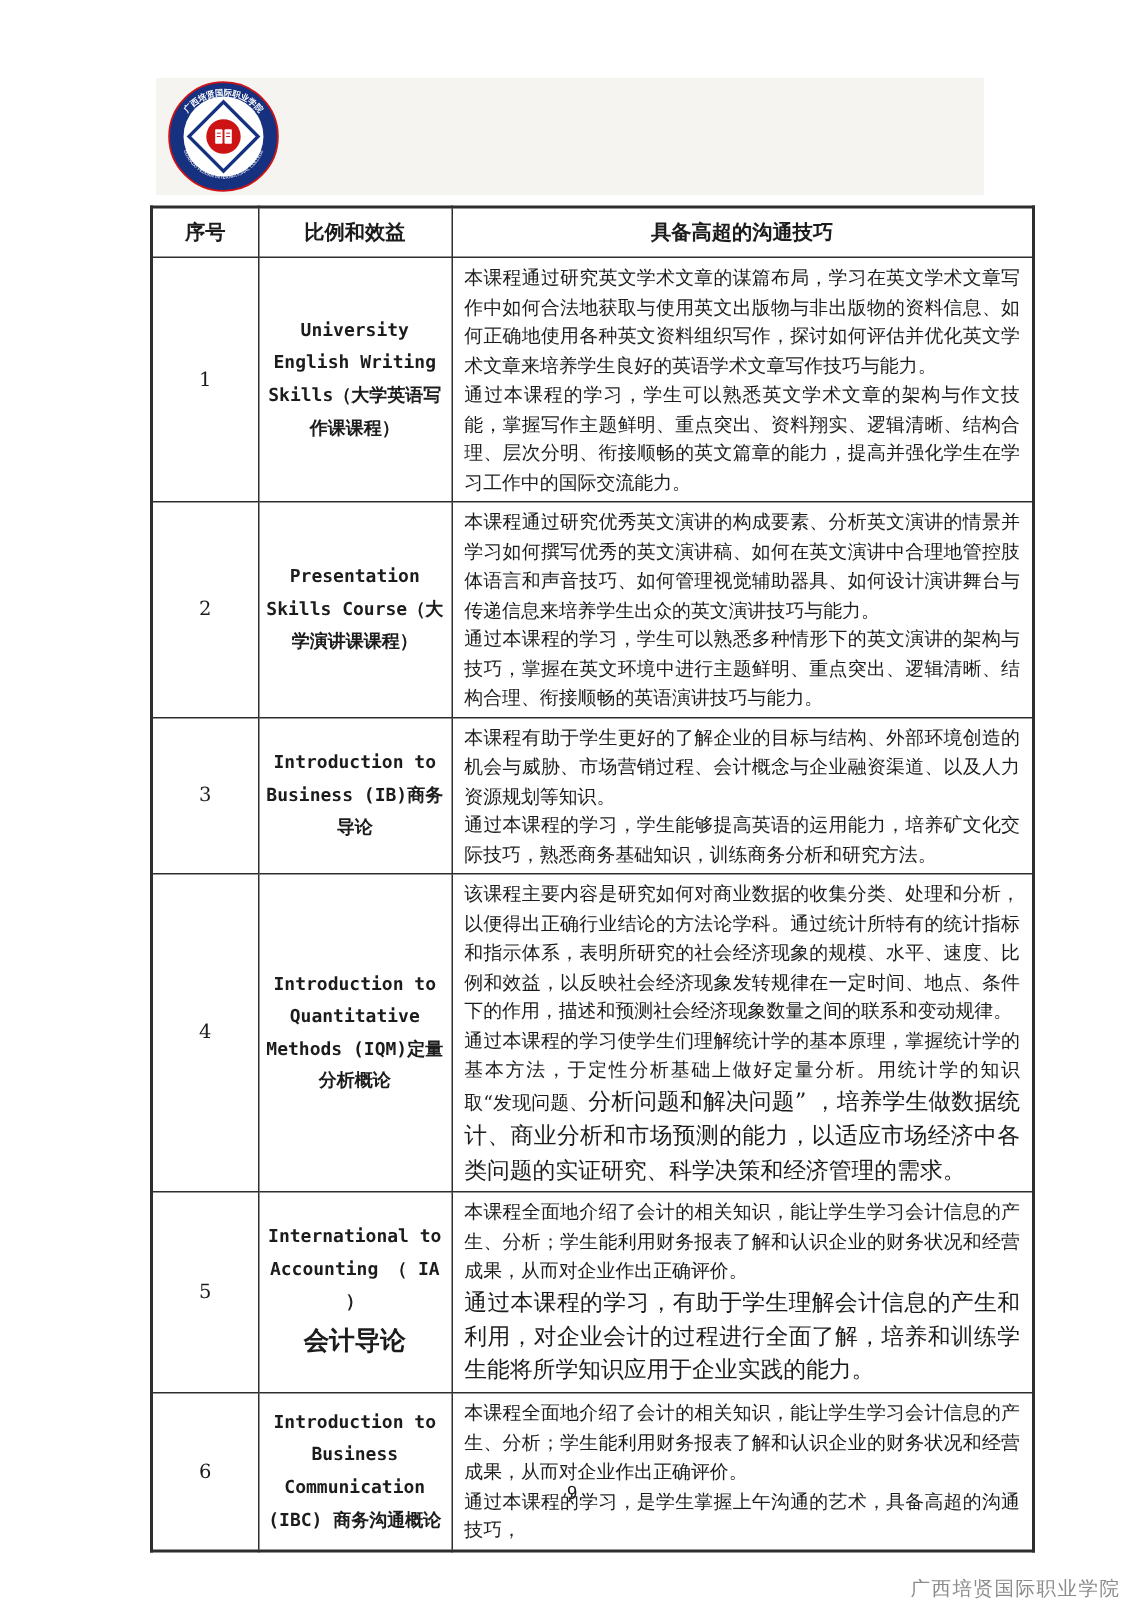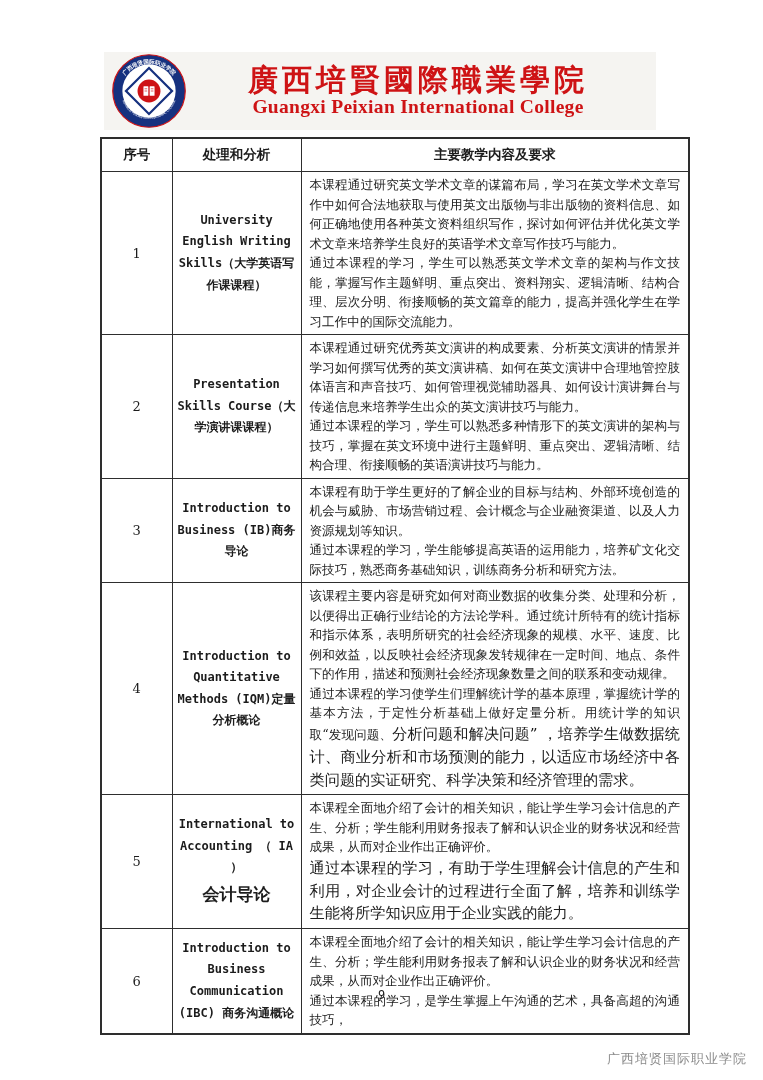--- a/index.html
+++ b/index.html
@@ -65,37 +65,33 @@
         <g>
           <rect x="42.5" y="43.5" width="6.6" height="13" fill="#ffffff" rx="0.8"></rect>
           <rect x="50.9" y="43.5" width="6.6" height="13" fill="#ffffff" rx="0.8"></rect>
           <line x1="44" y1="47" x2="47.6" y2="47" stroke="#ce1315" stroke-width="0.9"></line>
           <line x1="44" y1="50" x2="47.6" y2="50" stroke="#ce1315" stroke-width="0.9"></line>
           <line x1="52.4" y1="47" x2="56" y2="47" stroke="#ce1315" stroke-width="0.9"></line>
           <line x1="52.4" y1="50" x2="56" y2="50" stroke="#ce1315" stroke-width="0.9"></line>
         </g>
       </svg>
     </div>
-    <div class="titles">
-      <div class="title-zh">廣西培賢國際職業學院</div>
-      <div class="title-en">Guangxi Peixian International College</div>
-    </div>
   </div>
 
   <table class="course-table">
     <colgroup>
       <col class="c-num">
         <col class="c-course">
         <col class="c-content">
     </colgroup>
     <thead>
       <tr>
         <th>序号</th>
-        <th>处理和分析</th>
-        <th>主要教学内容及要求</th>
+        <th>比例和效益</th>
+        <th>具备高超的沟通技巧</th>
       </tr>
     </thead>
     <tbody>
         <tr>
           <td class="num">1</td>
           <td class="course">
             <span class="cseg">University English Writing Skills（大学英语写作课课程）</span>
           </td>
           <td class="content">
             <p class="para"><span>本课程通过研究英文学术文章的谋篇布局，学习在英文学术文章写作中如何合法地获取与使用英文出版物与非出版物的资料信息、如何正确地使用各种英文资料组织写作，探讨如何评估并优化英文学术文章来培养学生良好的英语学术文章写作技巧与能力。</span></p>

